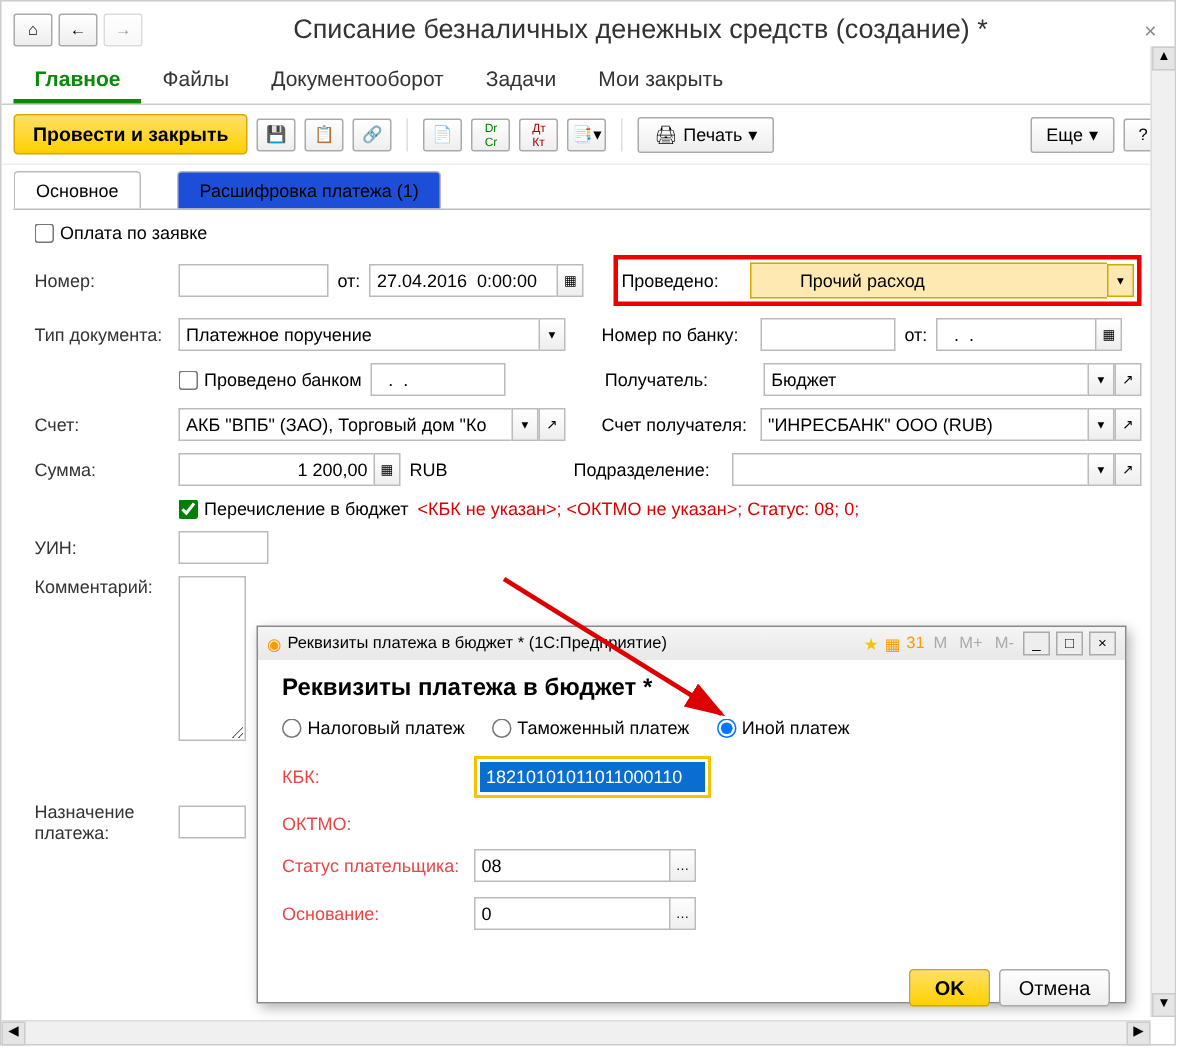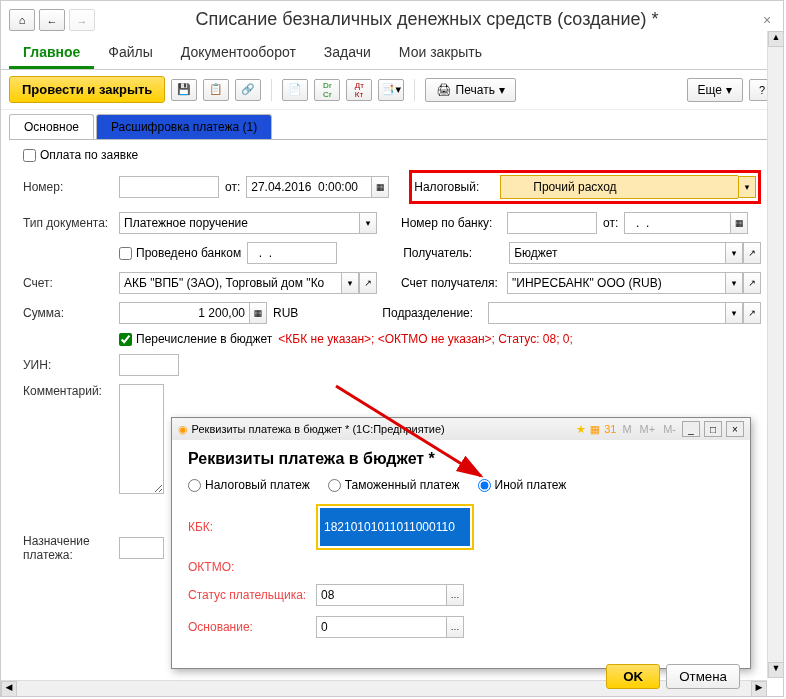--- a/index.html
+++ b/index.html
@@ -14,21 +14,21 @@
 
 .tabs { display: flex; border-bottom: 1px solid #ccc; padding: 0 8px; }
 .tab { padding: 6px 14px; cursor: pointer; font-size: 14px; color: #333; }
 .tab.active { color: #0a8a0a; font-weight: bold; border-bottom: 3px solid #0a8a0a; }
 
 .toolbar { display: flex; align-items: center; padding: 6px 8px; gap: 6px; border-bottom: 1px solid #eee; }
 .btn-primary { background: linear-gradient(#ffe066,#ffd000); border: 1px solid #d4a800; padding: 5px 12px; font-weight: bold; font-size: 13px; cursor: pointer; border-radius: 3px; }
 .tool-sep { width: 1px; height: 22px; background: #ddd; margin: 0 4px; }
 .btn-more { border: 1px solid #aaa; background: linear-gradient(#fff,#eee); padding: 4px 10px; cursor: pointer; border-radius: 2px; display: inline-flex; align-items: center; gap: 4px; }
 
-.subtabs { display: flex; padding: 4px 8px 0 8px; }
+.subtabs { display: flex; padding: 4px 8px 0 8px; gap: 22px; }
 .subtab { border: 1px solid #bbb; border-bottom: none; padding: 5px 14px; background: #1d4ed8; cursor: pointer; margin-right: 2px; border-radius: 3px 3px 0 0; }
 .subtab.active { background: #fff; font-weight: normal; }
 
 .form-area { padding: 8px 14px; border-top: 1px solid #bbb; margin: 0 8px; position: relative; }
 .row { display: flex; align-items: center; margin-bottom: 8px; gap: 6px; }
 .label { width: 90px; color: #333; flex-shrink: 0; }
 .input { border: 1px solid #bbb; background: #fff; height: 22px; padding: 2px 4px; font-size: 12px; }
 .select-like { display: inline-flex; align-items: center; }
 .select-like input { border-right: none; }
 .mini-btn { border: 1px solid #bbb; background: linear-gradient(#fff,#eee); width: 18px; height: 22px; display: inline-flex; align-items: center; justify-content: center; cursor: pointer; font-size: 9px; }
@@ -46,21 +46,21 @@
 .dlg-title { background: linear-gradient(#f5f5f5,#e8e8e8); padding: 3px 6px; display: flex; align-items: center; gap: 4px; font-size: 11px; }
 .dlg-title .ttl { flex: 1; }
 .dlg-title .wbtn { width: 18px; height: 16px; border: 1px solid #aaa; background: #eee; display: inline-flex; align-items: center; justify-content: center; cursor: pointer; font-size: 10px; }
 .dlg-body { padding: 10px 16px; }
 .dlg-h { font-size: 16px; font-weight: bold; margin-bottom: 10px; }
 .radio-row { display: flex; gap: 18px; margin-bottom: 12px; }
 .radio-item { display: inline-flex; align-items: center; gap: 4px; }
 .dlg-row { display: flex; align-items: center; margin-bottom: 10px; gap: 8px; }
 .dlg-row .lbl { width: 120px; color: #ef4444; }
 .kbk-box { border: 2px solid #f5c400; padding: 2px; display: inline-block; }
-.kbk-input { background: #0a6ed1; color: #fff; border: none; height: 38px; width: 150px; padding: 2px 4px; font-size: 12px; }
+.kbk-input { background: #0a6ed1; color: #fff; border: none; height: 20px; width: 150px; padding: 2px 4px; font-size: 12px; }
 .dlg-footer { display: flex; justify-content: flex-end; gap: 6px; padding: 6px 10px; }
 .btn-ok { background: linear-gradient(#ffe066,#ffd000); border: 1px solid #d4a800; padding: 4px 16px; font-weight: bold; cursor: pointer; border-radius: 3px; }
 .btn-cancel { background: linear-gradient(#fff,#eee); border: 1px solid #aaa; padding: 4px 12px; cursor: pointer; border-radius: 3px; }
 
 .arrow { position: absolute; left: 330px; top: 380px; z-index: 20; pointer-events: none; }
 
 .scrollbar-v { position: absolute; right: 0; top: 30px; bottom: 18px; width: 16px; background: #f0f0f0; border-left: 1px solid #ddd; }
 .scrollbar-h { position: absolute; bottom: 0; left: 0; right: 16px; height: 16px; background: #f0f0f0; border-top: 1px solid #ddd; display: flex; justify-content: space-between; }
 .sb-btn { width: 16px; height: 16px; background: #e5e5e5; border: 1px solid #ccc; cursor: pointer; font-size: 9px; text-align: center; }
 </style>
@@ -119,21 +119,21 @@
     <div class="row">
       <span class="label">Номер:</span>
       <input class="input" style="width: 100px;" value="">
       <span>от:</span>
       <span class="select-like">
         <input class="input" style="width: 125px;" value="27.04.2016  0:00:00">
         <span class="mini-btn">▦</span>
       </span>
       <div style="width:8px"></div>
       <div class="highlight-red" style="flex:1">
-        <span style="width:80px">Налоговый:</span>
+        <span style="width:80px">Проведено:</span>
         <span class="select-like" style="flex:1">
           <input class="input op-select" style="flex: 1 1 0%;" value="Прочий расход">
           <span class="mini-btn" style="border-color:#d4a800;background:#ffe9b3">▾</span>
         </span>
       </div>
     </div>
 
     <div class="row">
       <span class="label" style="line-height:1.2">Тип документа:</span>
       <span class="select-like" style="width:258px">

